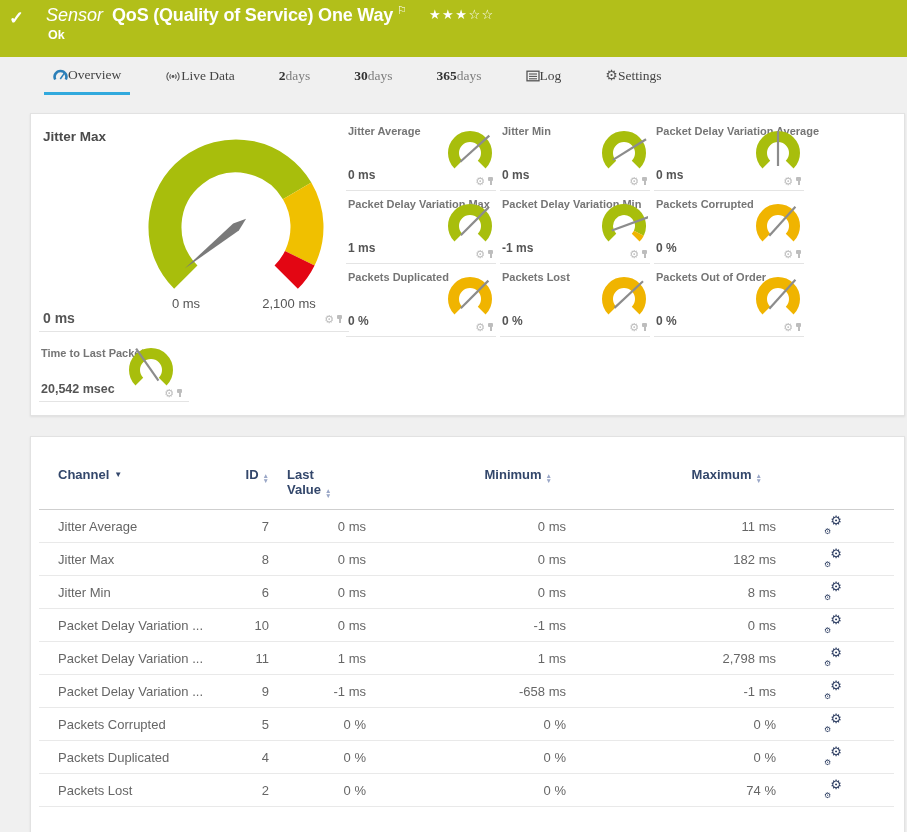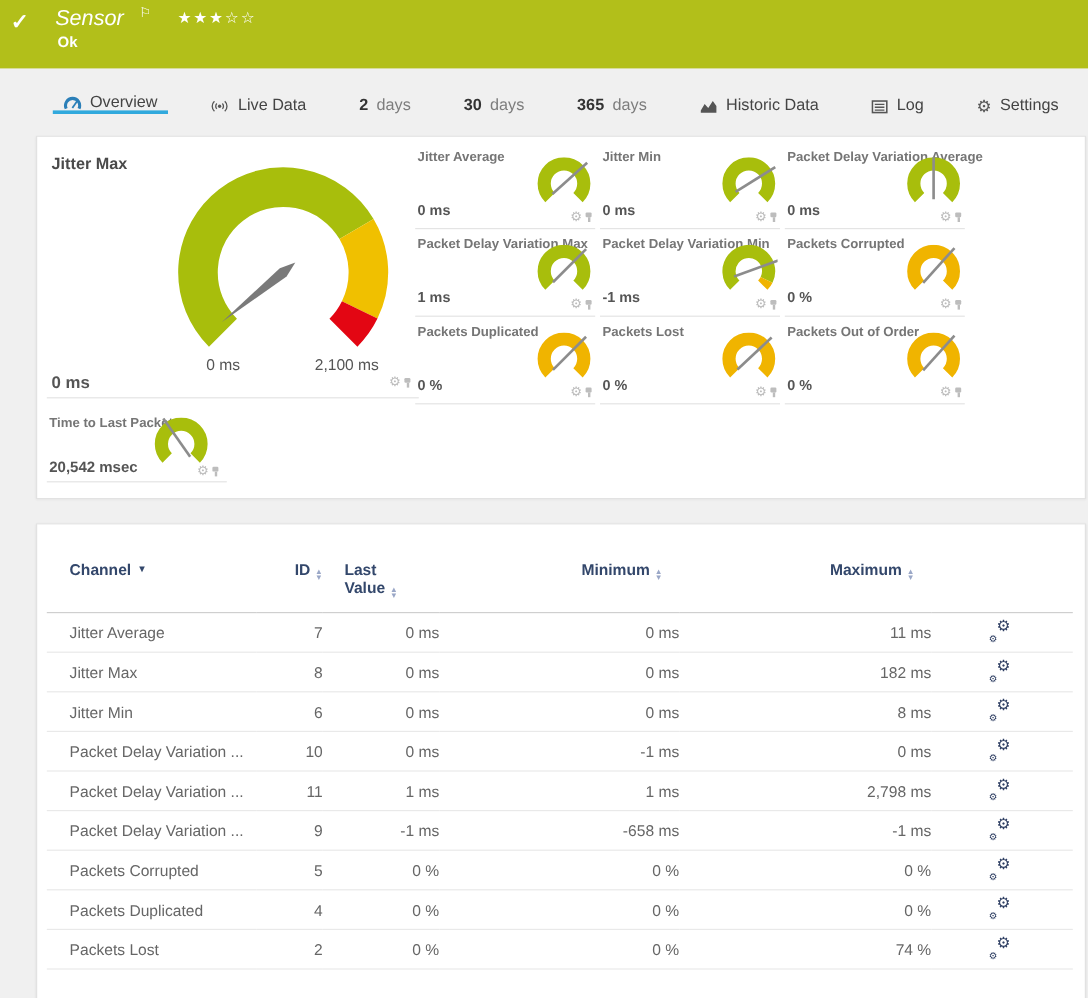--- a/index.html
+++ b/index.html
@@ -13,22 +13,22 @@
   .title-row { position:absolute; left:46px; top:5px; display:flex; align-items:flex-start; }
   .kind { font-style:italic; font-size:18px; margin-right:9px; }
   .b-title { font-weight:bold; font-size:18px; letter-spacing:-0.2px; }
   .flag { font-size:11px; margin-left:4px; margin-top:-1px; }
   .stars { font-size:13px; letter-spacing:1.5px; margin-left:22px; margin-top:2px; cursor:pointer; }
   .status-ok { position:absolute; left:48px; top:28px; font-size:12.5px; font-weight:bold; }
 
   
   .tabbar { position:absolute; left:0; top:57px; width:907px; height:38px;
     display:flex; align-items:stretch; padding-left:44px; }
-  .tab { display:flex; align-items:flex-end; gap:7px; padding:0 9px; margin-right:26px;
-    font-size:13.5px; color:#444; cursor:pointer; white-space:nowrap; }
+  .tab { display:flex; align-items:center; padding:0 9px; margin-right:26px;
+    font-size:13.5px; color:#444; cursor:pointer; white-space:nowrap;font-family:Liberation Serif, serif; }
   .tab.active { border-bottom:3px solid #31a9dd; }
   .tab-icon { display:inline-flex; align-items:center; }
   .tab-num { font-weight:bold; color:#333; }
   .tab-label.dim { color:#7d7d7d; }
   .gear-char { font-size:14px; color:#555; line-height:1; }
 
   
   .panel { position:absolute; left:30px; width:875px; background:#fff;
     border:1px solid #e2e2e2; box-shadow:0 1px 2px rgba(0,0,0,.08);margin-top:8px; }
   .panel-gauges { top:105px; height:303px; }
@@ -92,20 +92,21 @@
   .gears .g1 { position:absolute; right:0; top:-3px; font-size:13px; }
   .gears .g2 { position:absolute; left:0; bottom:-3px; font-size:8px; }
 </style>
 </head>
 <body>
 
 <header class="banner">
   <span class="chk">✓</span>
   <div class="title-row">
     <span class="kind">Sensor</span>
+    <span class="b-title">QoS (Quality of Service) One Way</span>
     <span class="flag">⚐</span>
     <span class="stars"><span>★★★</span><span>☆☆</span></span>
   </div>
   <div class="status-ok">Ok</div>
 </header>
 
 <nav class="tabbar" id="tabbar">
     <div class="tab active">
       <span class="tab-icon">
         <svg width="15" height="13" viewBox="0 0 15 13">
@@ -131,28 +132,20 @@
       <span class="tab-num">2</span>
       <span class="tab-label dim">days</span>
     </div>
     <div class="tab">
       <span class="tab-num">30</span>
       <span class="tab-label dim">days</span>
     </div>
     <div class="tab">
       <span class="tab-num">365</span>
       <span class="tab-label dim">days</span>
-    </div>
-    <div class="tab">
-      <span class="tab-icon">
-        <svg width="15" height="12" viewBox="0 0 15 12">
-          <path d="M1 11 L1 9 4.2 3.6 7.2 7 11 1.2 14 5.4 14 11 Z" fill="#555"></path>
-        </svg>
-      </span>
-      <span class="tab-label">Historic Data</span>
     </div>
     <div class="tab">
       <span class="tab-icon">
         <svg width="14" height="12" viewBox="0 0 14 12">
           <rect x="1" y="1.2" width="12" height="9.6" fill="none" stroke="#555" stroke-width="1.3"></rect>
           <line x1="3" y1="4" x2="11" y2="4" stroke="#555" stroke-width="1.1"></line>
           <line x1="3" y1="6.4" x2="11" y2="6.4" stroke="#555" stroke-width="1.1"></line>
           <line x1="3" y1="8.8" x2="11" y2="8.8" stroke="#555" stroke-width="1.1"></line>
         </svg>
       </span>

